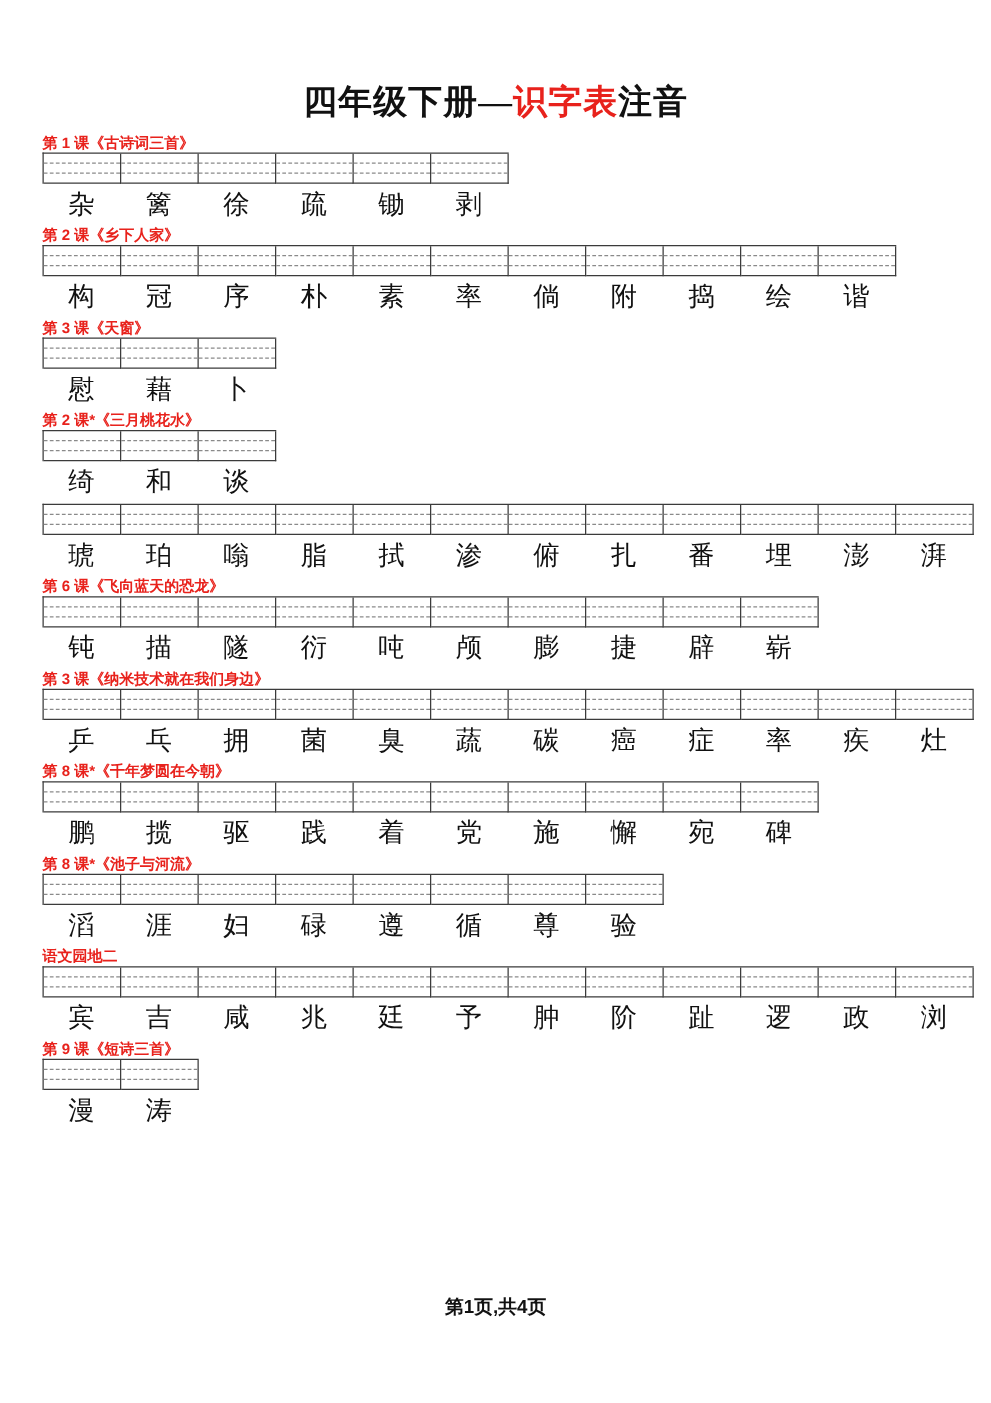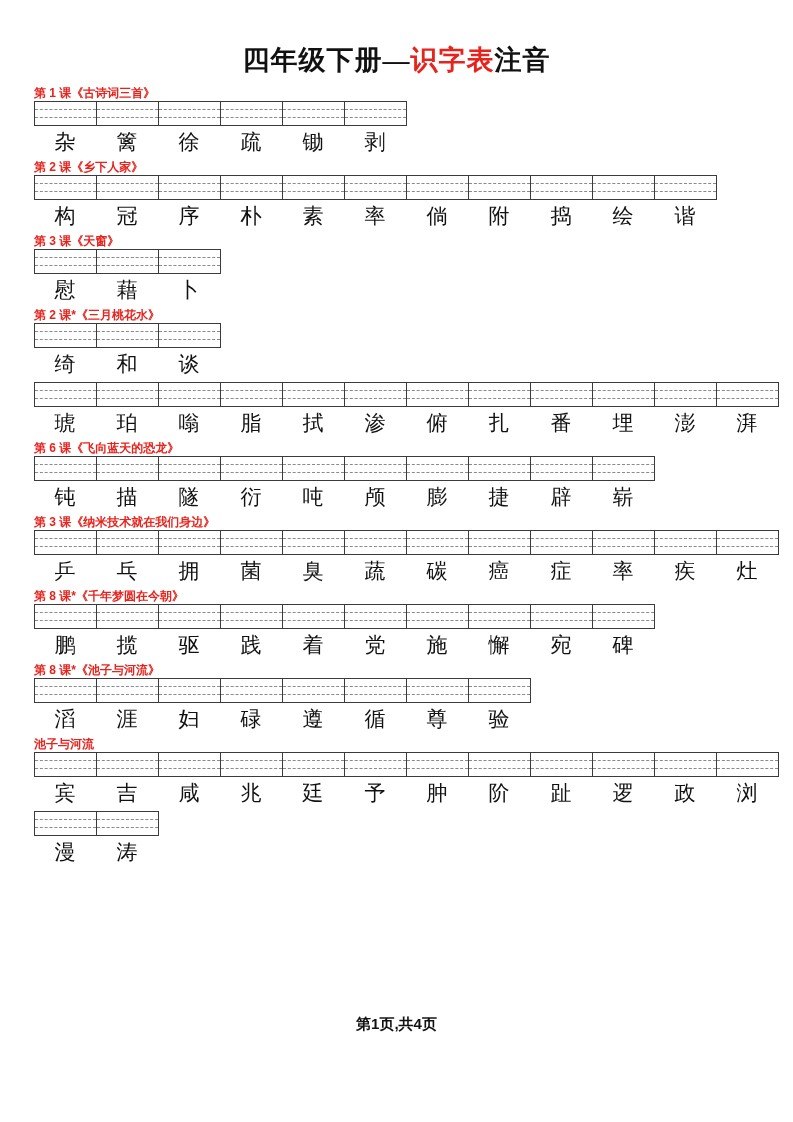--- a/index.html
+++ b/index.html
@@ -13,20 +13,21 @@
     font-family: "Liberation Sans", sans-serif;
     position: relative;
     overflow: hidden;
   }
   .page {
     position: relative;
     width: 793px;
     height: 1050px;
     box-sizing: border-box;
     padding: 0 28px;
+    margin-top: 21px;
   }
   .doc-title {
     text-align: center;
     font-family: "Liberation Serif", serif;
     font-size: 27px;
     font-weight: 700;
     color: #111111;
     letter-spacing: 1px;
     padding-top: 42px;
     padding-bottom: 6px;
@@ -317,21 +318,21 @@
           <div class="char-cell">涯</div>
           <div class="char-cell">妇</div>
           <div class="char-cell">碌</div>
           <div class="char-cell">遵</div>
           <div class="char-cell">循</div>
           <div class="char-cell">尊</div>
           <div class="char-cell">验</div>
         </div>
       </div>
       <div class="section">
-        <div class="section-title">池子与河流</div>
+        <div class="section-title">语文园地二</div>
         <div class="grid-row">
           <div class="pin-cell"></div>
           <div class="pin-cell"></div>
           <div class="pin-cell"></div>
           <div class="pin-cell"></div>
           <div class="pin-cell"></div>
           <div class="pin-cell"></div>
           <div class="pin-cell"></div>
           <div class="pin-cell"></div>
           <div class="pin-cell"></div>
@@ -348,20 +349,21 @@
           <div class="char-cell">予</div>
           <div class="char-cell">肿</div>
           <div class="char-cell">阶</div>
           <div class="char-cell">趾</div>
           <div class="char-cell">逻</div>
           <div class="char-cell">政</div>
           <div class="char-cell">浏</div>
         </div>
       </div>
       <div class="section">
+        <div class="section-title">第 9 课《短诗三首》</div>
         <div class="grid-row">
           <div class="pin-cell"></div>
           <div class="pin-cell"></div>
         </div>
         <div class="char-row">
           <div class="char-cell">漫</div>
           <div class="char-cell">涛</div>
         </div>
       </div>
     </div>

